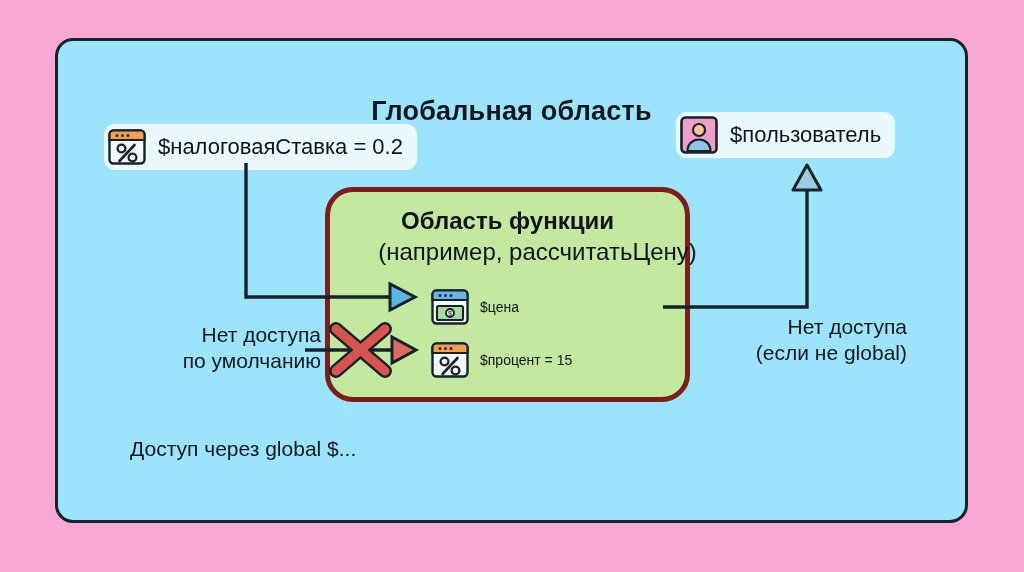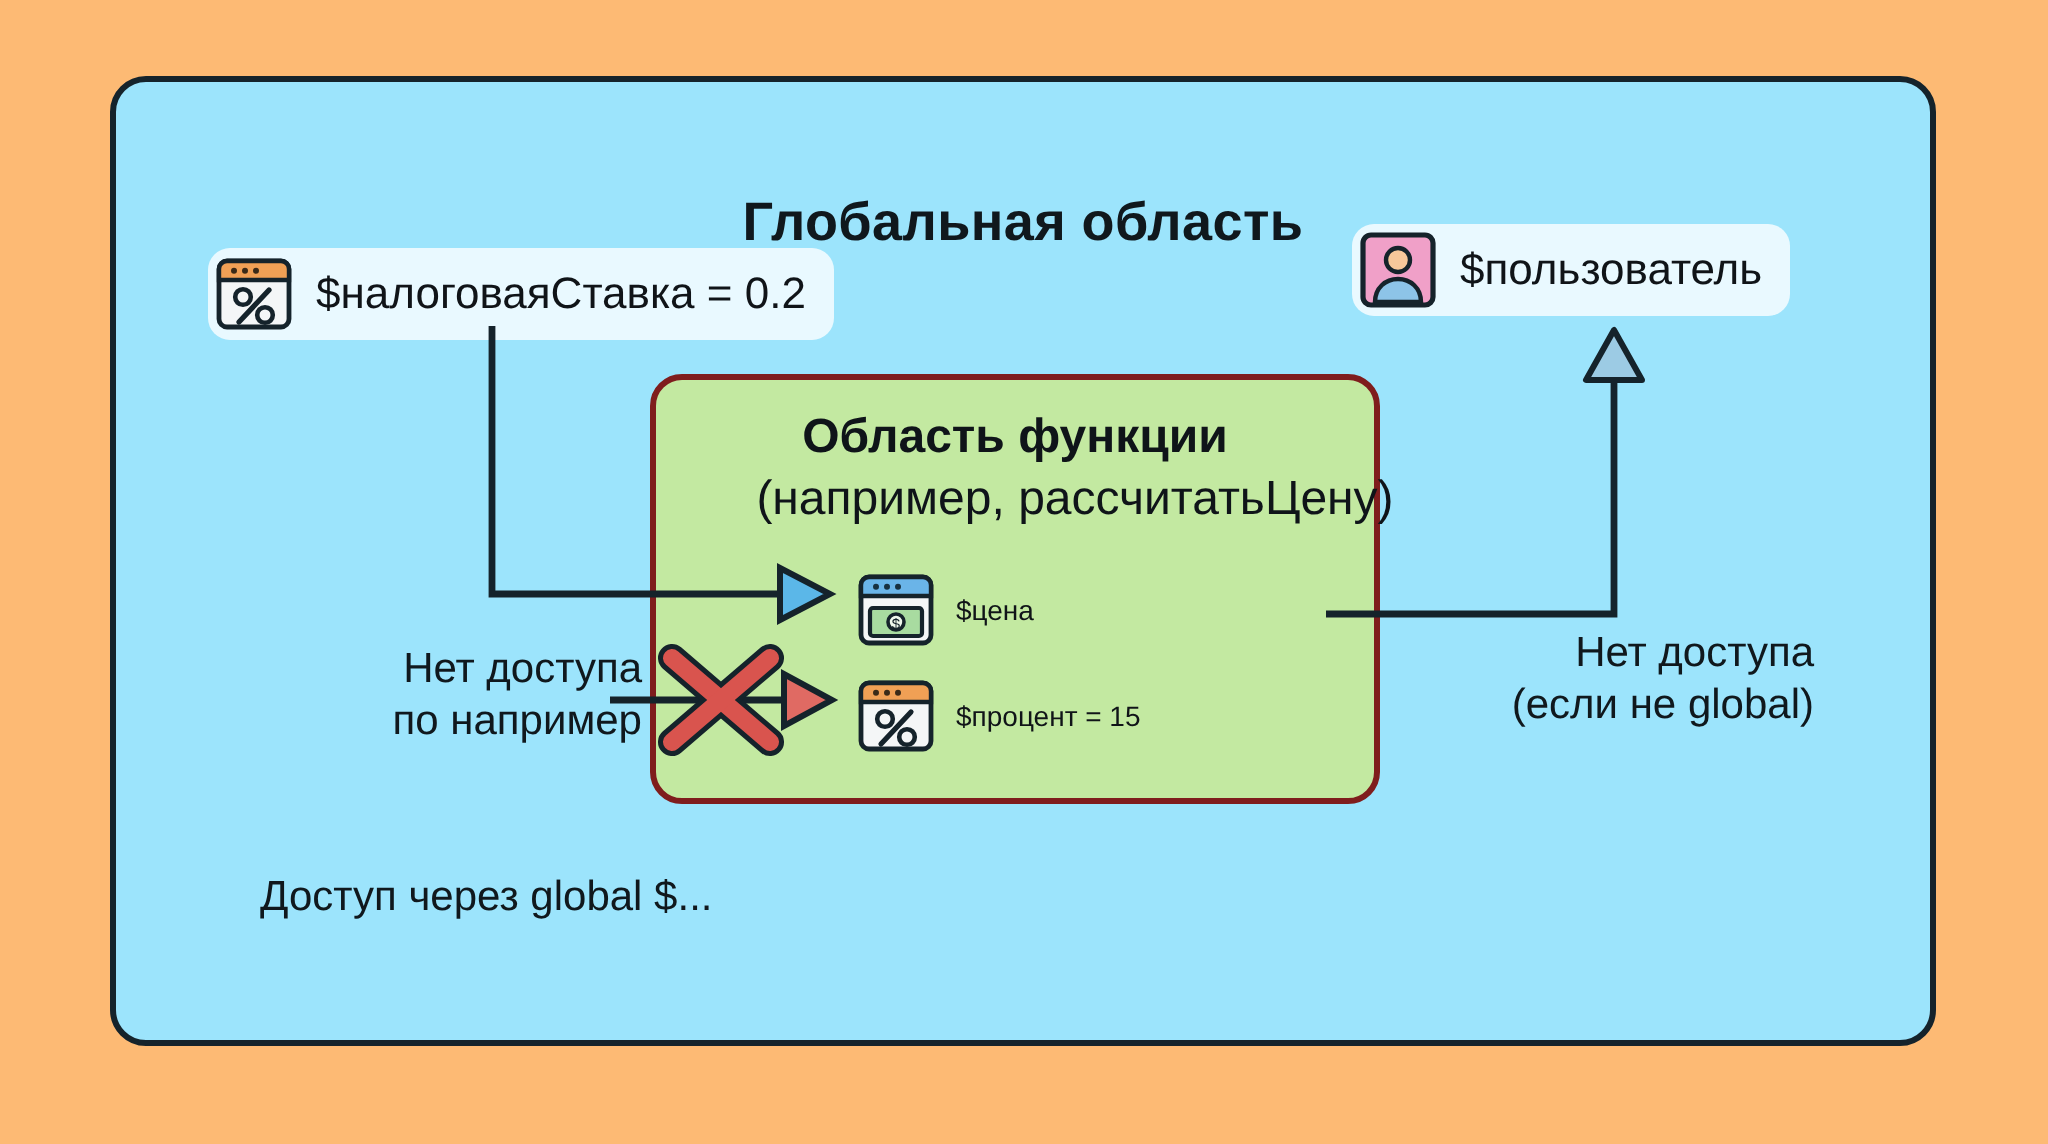--- a/index.html
+++ b/index.html
@@ -1,17 +1,17 @@
 <!DOCTYPE html>
 <html><head>
 <meta charset="utf-8">
 <style>
   html,body{margin:0;padding:0;background:#ffffff;}
   body{width:1024px;height:572px;font-family:"Liberation Sans",sans-serif;overflow:hidden;}
-  #stage{position:relative;width:1024px;height:572px;background:#fdba74;}
+  #stage{position:relative;width:1024px;height:572px;background:#f9a8d4;}
 
   .global-frame{
     position:absolute;left:55px;top:38px;width:913px;height:485px;
     background:#9ce4fc;border:3px solid #15232b;border-radius:18px;box-sizing:border-box;
   }
 
   .global-title{
     position:absolute;left:0;top:55px;width:100%;text-align:center;
     font-size:27px;font-weight:bold;color:#10181d;letter-spacing:.2px;
   }
@@ -29,21 +29,21 @@
   #chip-user{left:676px;top:112px;}
 
   
   .winicon{width:40px;height:40px;display:block;flex:0 0 auto;}
 
   .usericon{width:40px;height:40px;display:block;flex:0 0 auto;}
 
   
   .fn-box{
     position:absolute;left:325px;top:187px;width:365px;height:215px;
-    background:#c3e9a1;border:3px solid #7f1d1d;border-radius:16px;box-sizing:border-box;
+    background:#c3e9a1;border:5px solid #7f1d1d;border-radius:28px;box-sizing:border-box;
   }
   .fn-title{
     position:absolute;left:0;top:15px;width:100%;text-align:center;
     font-size:24px;font-weight:bold;color:#0f1419;
   }
   .fn-sub{
     position:absolute;left:0;top:46px;width:100%;text-align:center;
     font-size:24px;color:#0f1419;margin-left:30px;
   }
   .fn-var{
@@ -140,21 +140,21 @@
       <line x1="336" y1="329" x2="385" y2="371" stroke="#d9544e" stroke-width="9" stroke-linecap="round"></line>
       <line x1="385" y1="329" x2="336" y2="371" stroke="#d9544e" stroke-width="9" stroke-linecap="round"></line>
     </g>
 
     <path d="M663 307 L807 307 L807 182" fill="none" stroke="#15232b" stroke-width="3.4"></path>
     <polygon points="807,165 793,190 821,190" fill="#9ccbe4" stroke="#15232b" stroke-width="3" stroke-linejoin="round"></polygon>
   </svg>
 
   <div class="note" id="note-left">
     <div>Нет доступа</div>
-    <div>по например</div>
+    <div>по умолчанию</div>
   </div>
 
   <div class="note" id="note-right">
     <div>Нет доступа</div>
     <div>(если не global)</div>
   </div>
 
   <div class="note" id="note-bottom">Доступ через global $...</div>
 
 </div>

